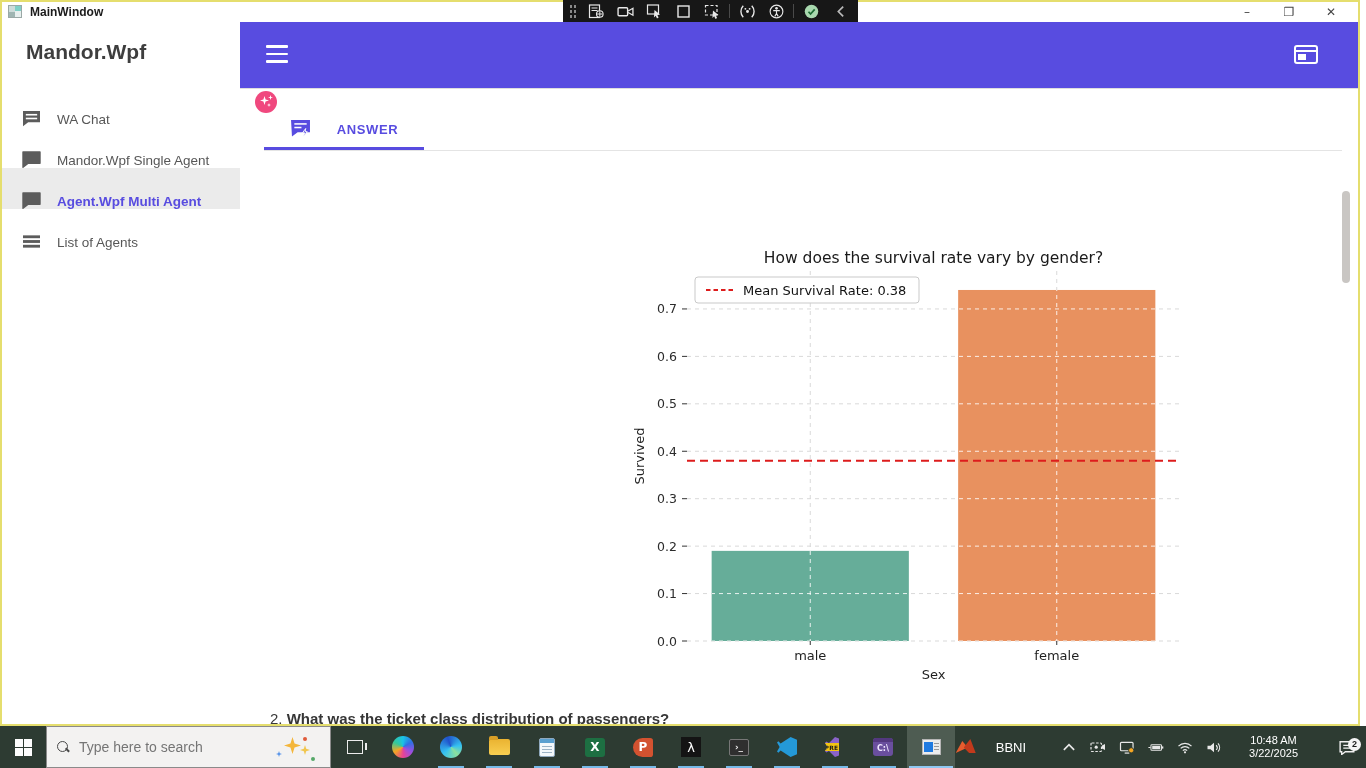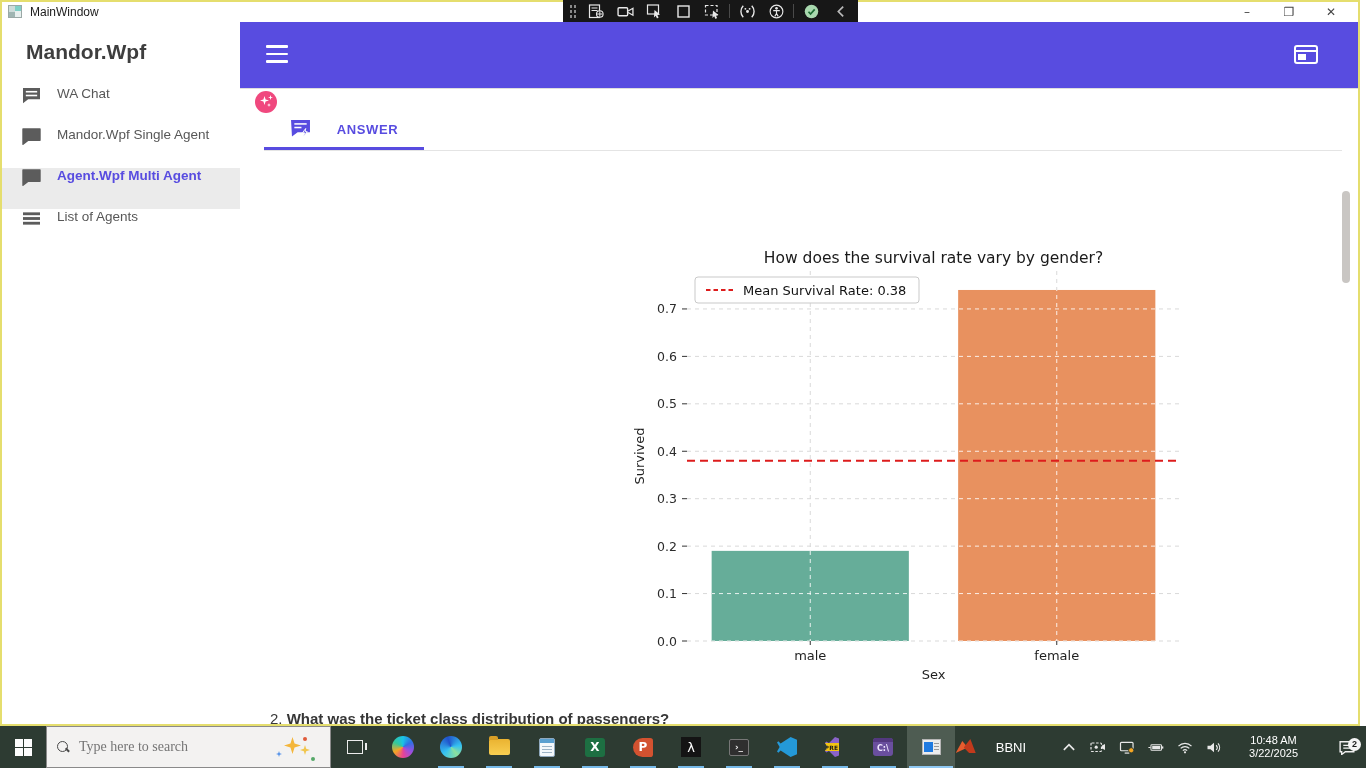--- a/index.html
+++ b/index.html
@@ -7,39 +7,39 @@
               font-family:"Liberation Sans", sans-serif; }
 
   
   #app-window { position:absolute; left:0; top:0; width:1360px; height:726px;
     border:2px solid #e5de6e; background:#fff; }
 
   
   .titlebar { position:absolute; left:0; top:0; right:0; height:20px; background:#fff; }
   .win-ico { position:absolute; left:6px; top:3px; width:14px; height:13px; border:1px solid #9aa8a6;
     background:conic-gradient(#7ecfc6 0 90deg,#e7efee 90deg 180deg,#9fb5b2 180deg 270deg,#cddcda 270deg); }
-  .win-title { position:absolute; left:28px; top:3px; font-size:12px; color:#1b1b1b; }
+  .win-title { position:absolute; left:28px; top:3px; font-size:12px; color:#1b1b1b;font-weight:bold; }
   .win-ctrls { position:absolute; right:6px; top:0; height:20px; display:flex; }
   .win-btn { width:42px; height:20px; display:flex; align-items:center; justify-content:center;
     color:#444; font-size:12px; font-family:"DejaVu Sans",sans-serif; }
 
   
   .overlay-bar { position:absolute; left:561px; top:-2px; height:22px; background:#171717;
     display:flex; align-items:center; padding:0 6px; gap:5px; z-index:40; }
   .ov-grip { width:8px; height:14px; margin-right:2px;
     background-image:radial-gradient(#8a8a8a 1px, transparent 1.2px); background-size:4px 5px; }
   .ov-btn { width:24px; height:18px; display:flex; align-items:center; justify-content:center; }
   .ov-btn svg { width:17px; height:15px; }
   .ov-sep { width:1px; height:14px; background:#4a4a4a; }
 
   
   .sidebar { position:absolute; left:0; top:20px; width:238px; bottom:0; background:#fff; }
   .side-title { position:absolute; left:24px; top:18px; font-size:21px; font-weight:600; color:#3e3e3e; }
   .side-menu { position:absolute; left:0; top:64px; right:0; }
-  .side-item { height:41px; display:flex; align-items:flex-start; padding-left:20px; gap:15px; cursor:pointer; }
+  .side-item { height:41px; display:flex; align-items:flex-end; padding-left:20px; gap:15px; cursor:pointer; }
   .side-item.selected { background:#ebebeb; }
   .side-ic { width:20px; height:18px; display:flex; align-items:center; }
   .side-ic svg { width:19px; height:17px; }
   .side-label { font-size:13.5px; color:#575757; }
   .side-item.selected .side-label { color:#584ce0; font-weight:600; }
 
   
   .main { position:absolute; left:238px; top:20px; right:0; bottom:0; }
   .appbar { position:absolute; left:0; top:0; right:0; height:66px; background:#584ce0; }
   .menu-btn { position:absolute; left:26px; top:23px; width:22px; height:18px; display:flex;
@@ -82,21 +82,21 @@
   .win-logo { width:17px; height:17px; display:grid; grid-template-columns:8px 8px; grid-template-rows:8px 8px; gap:1px; }
   .win-logo i { background:#fdfdfd; }
   .searchbox { width:285px; background:#f3f2f1; border:1px solid #8a8a8a; display:flex;
     align-items:center; padding:0 10px; gap:10px; position:relative; }
   .search-glass { width:12px; height:12px; position:relative; flex:none; }
   .search-glass::before { content:""; position:absolute; left:0; top:0; width:9px; height:9px;
     border:1.6px solid #494949; border-radius:50%; }
   .search-glass::after { content:""; position:absolute; left:8px; top:8px; width:5px; height:1.7px;
     background:#494949; transform:rotate(45deg); }
   .searchbox input { border:none; outline:none; background:transparent; font-size:14px; color:#5d5d5d;
-    font-family:Liberation Serif, serif; width:160px; }
+    font-family:Liberation Sans, sans-serif; width:160px; }
   .spark-cluster { position:absolute; right:14px; top:8px; width:40px; height:26px; }
   .spark-cluster .sp { position:absolute;
     clip-path:polygon(50% 0,62% 38%,100% 50%,62% 62%,50% 100%,38% 62%,0 50%,38% 38%); }
   .g1 { left:8px; top:2px; width:17px; height:17px; background:#f4b63b; }
   .g2 { left:24px; top:10px; width:10px; height:10px; background:#f1c64f; }
   .g3 { left:0px; top:16px; width:6px; height:6px; background:#4f8fe8; }
   .d1,.d2 { position:absolute; border-radius:50%; }
   .d1 { left:27px; top:2px; width:4px; height:4px; background:#e05b3a; }
   .d2 { left:35px; top:22px; width:4px; height:4px; background:#55a868; }
 

